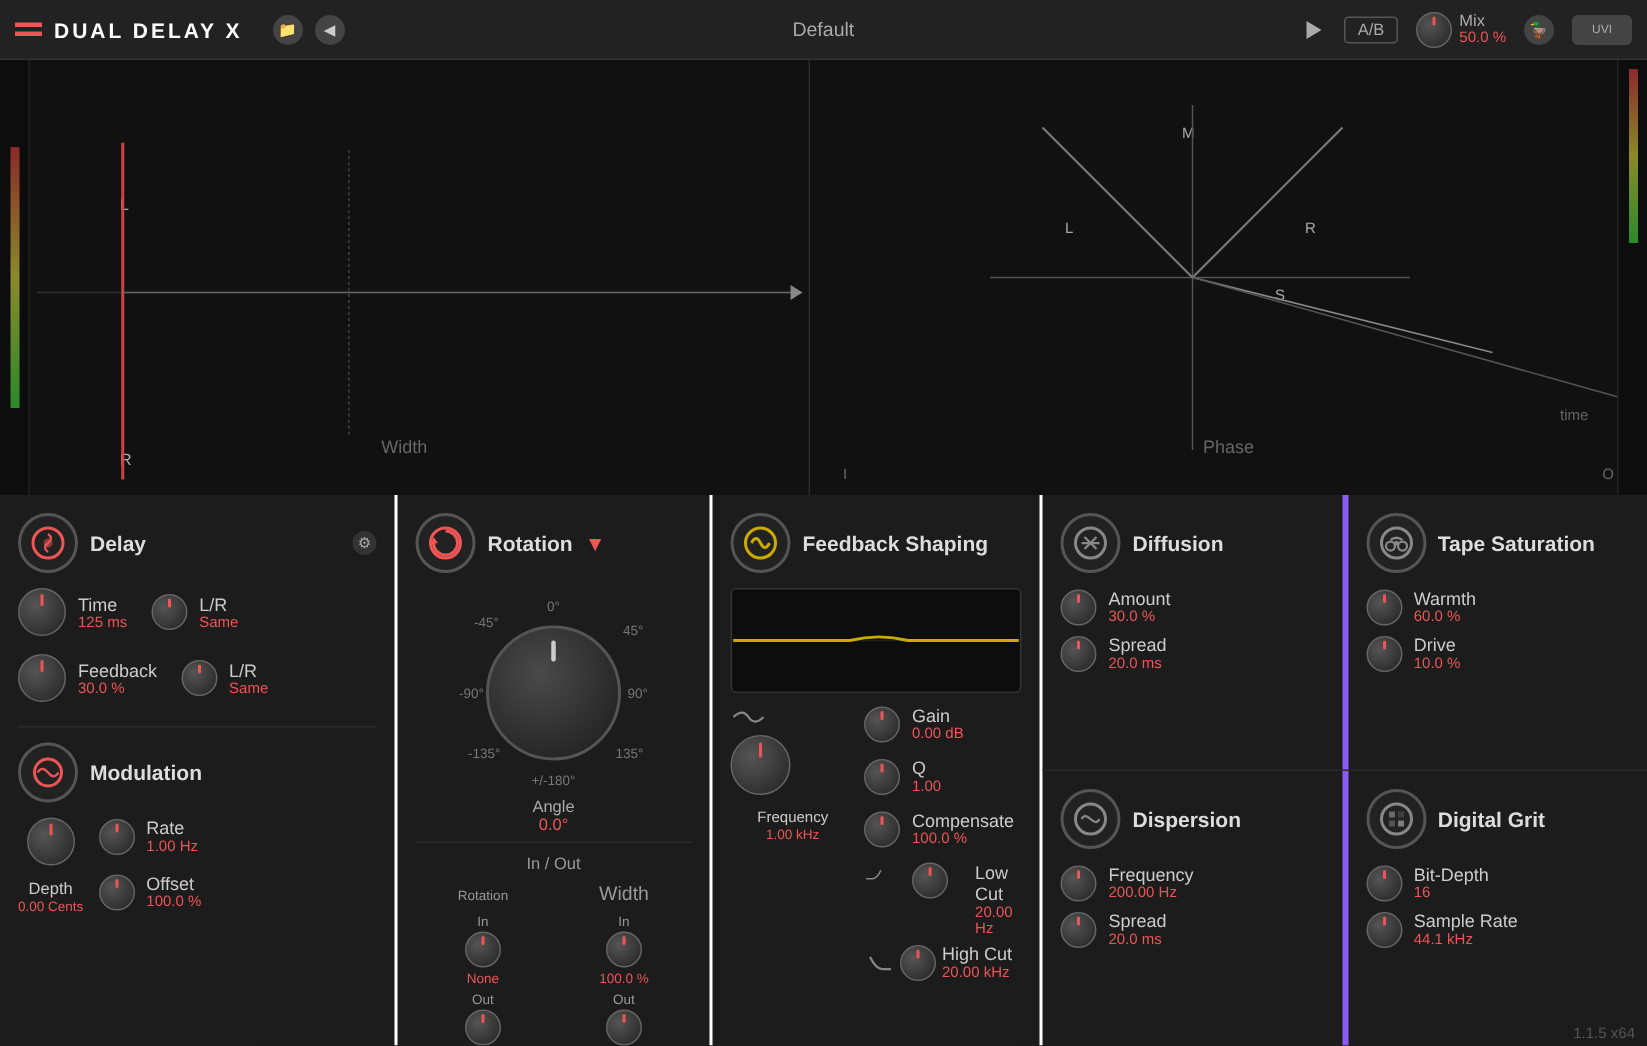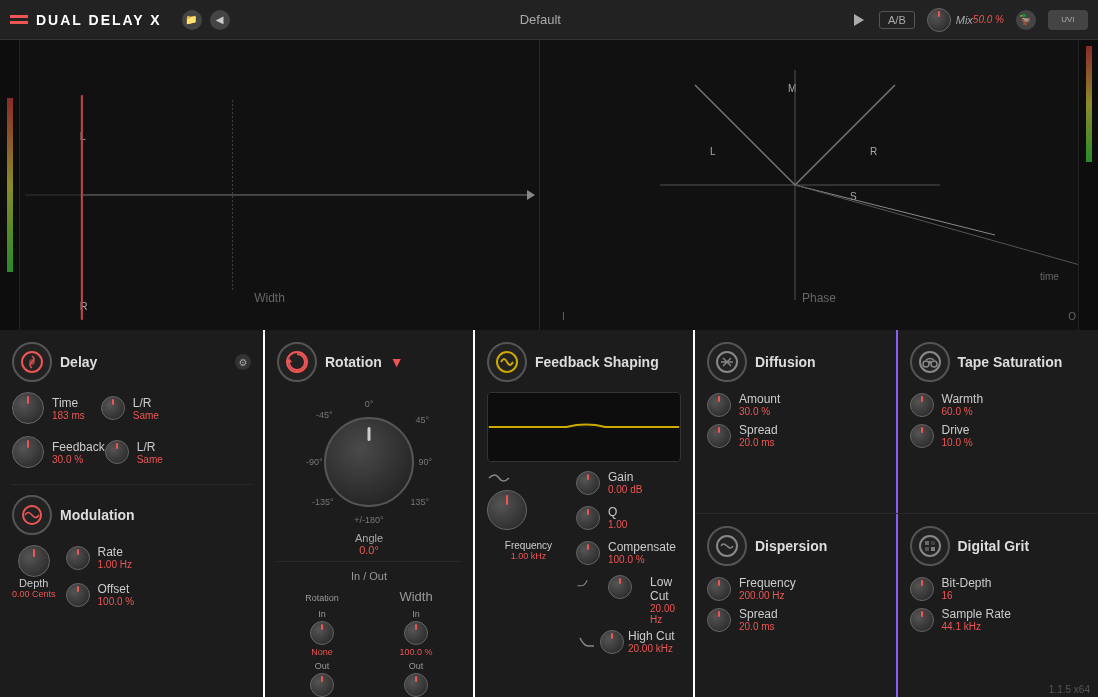--- a/index.html
+++ b/index.html
@@ -313,21 +313,21 @@
       border-bottom: 1px solid #2a2a2a;
     }
     .right-bottom {
       display: flex;
       flex: 1;
     }
 
     .diff-section, .tape-section, .disp-section, .dgrit-section {
       flex: 1;
       padding: 12px;
-      border-right: 2px solid #8b5cf6;
+      border-right: 4px solid #8b5cf6;
     }
     .dgrit-section {
       border-right: none;
     }
 
     
     .footer {
       position: absolute;
       bottom: 0;
       right: 0;
@@ -392,21 +392,21 @@
 
   <div class="header-center">Default</div>
 
   <div class="header-right">
     <div class="play-btn">
       <div class="play-triangle"></div>
     </div>
     <button class="ab-button">A/B</button>
     <div class="mix-knob-area">
       <div class="knob knob-small"></div>
-      <div style="display:flex;flex-direction:row;font-style:italic;">
+      <div style="display:flex;flex-direction:column;">
         <span style="font-size:11px;color:#aaa;">Mix</span>
         <span style="font-size:10px;color:#e55;">50.0 %</span>
       </div>
     </div>
     <div class="header-icon">🦆</div>
     <div class="header-icon" style="border-radius:4px;width:40px;font-size:8px;color:#aaa;">UVI</div>
   </div>
 </div>
 
 <div class="visualizer">
@@ -475,33 +475,33 @@
       </div>
       <span class="section-title">Delay</span>
       <div style="margin-left:auto;width:16px;height:16px;background:#333;border-radius:50%;display:flex;align-items:center;justify-content:center;font-size:10px;color:#aaa;">⚙</div>
     </div>
 
     <div style="display:flex;gap:16px;margin-bottom:6px;">
       <div class="param-row">
         <div class="knob"></div>
         <div class="param-label">
           <span class="param-name">Time</span>
-          <span class="param-value">183 ms</span>
+          <span class="param-value">125 ms</span>
         </div>
       </div>
       <div class="param-row">
         <div class="knob knob-small"></div>
         <div class="param-label">
           <span class="param-name">L/R</span>
           <span class="param-value">Same</span>
         </div>
       </div>
     </div>
 
-    <div style="display:flex;margin-bottom:10px;">
+    <div style="display:flex;gap:16px;margin-bottom:10px;">
       <div class="param-row">
         <div class="knob"></div>
         <div class="param-label">
           <span class="param-name">Feedback</span>
           <span class="param-value">30.0 %</span>
         </div>
       </div>
       <div class="param-row">
         <div class="knob knob-small"></div>
         <div class="param-label">
@@ -517,21 +517,21 @@
           <svg width="26" height="26" viewBox="0 0 26 26">
             <circle cx="13" cy="13" r="9" fill="none" stroke="#e55" stroke-width="2"></circle>
             <path d="M6 13 Q9 8 13 13 Q17 18 20 13" fill="none" stroke="#e55" stroke-width="1.5"></path>
           </svg>
         </div>
         <span class="section-title">Modulation</span>
       </div>
       <div style="display:flex;gap:10px;margin-top:6px;">
         <div style="display:flex;flex-direction:column;align-items:center;">
           <div class="knob"></div>
-          <span class="param-name" style="font-size:11px;margin-top:0;text-align:center;">Depth</span>
+          <span class="param-name" style="font-size:11px;margin-top:10px;text-align:center;">Depth</span>
           <span class="param-value" style="font-size:9px;">0.00 Cents</span>
         </div>
         <div style="display:flex;flex-direction:column;gap:6px;">
           <div class="param-row">
             <div class="knob knob-small"></div>
             <div class="param-label">
               <span class="param-name">Rate</span>
               <span class="param-value">1.00 Hz</span>
             </div>
           </div>

